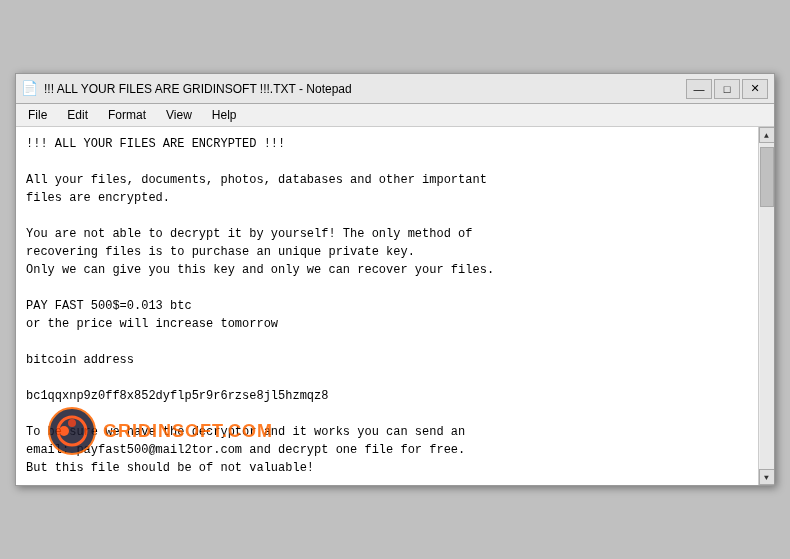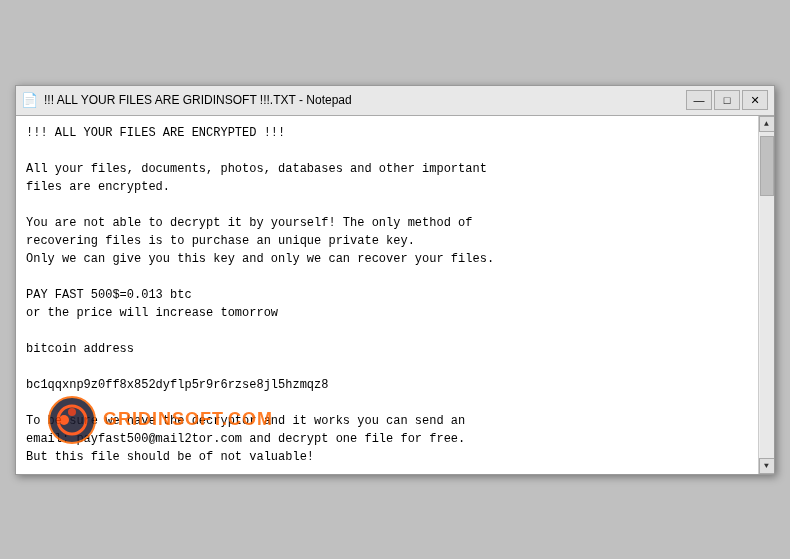--- a/index.html
+++ b/index.html
@@ -190,20 +190,27 @@
         </div>
         <span class="title-text">!!! ALL YOUR FILES ARE GRIDINSOFT !!!.TXT - Notepad</span>
       </div>
       <div class="title-bar-buttons">
         <div class="title-btn">—</div>
         <div class="title-btn">□</div>
         <div class="title-btn close">✕</div>
       </div>
     </div>
 
+    <div class="menu-bar">
+      <span class="menu-item">File</span>
+      <span class="menu-item">Edit</span>
+      <span class="menu-item">Format</span>
+      <span class="menu-item">View</span>
+      <span class="menu-item">Help</span>
+    </div>
 
     <div class="content-area">
       <div class="text-content">!!! ALL YOUR FILES ARE ENCRYPTED !!!
 
 All your files, documents, photos, databases and other important
 files are encrypted.
 
 You are not able to decrypt it by yourself! The only method of
 recovering files is to purchase an unique private key.
 Only we can give you this key and only we can recover your files.

